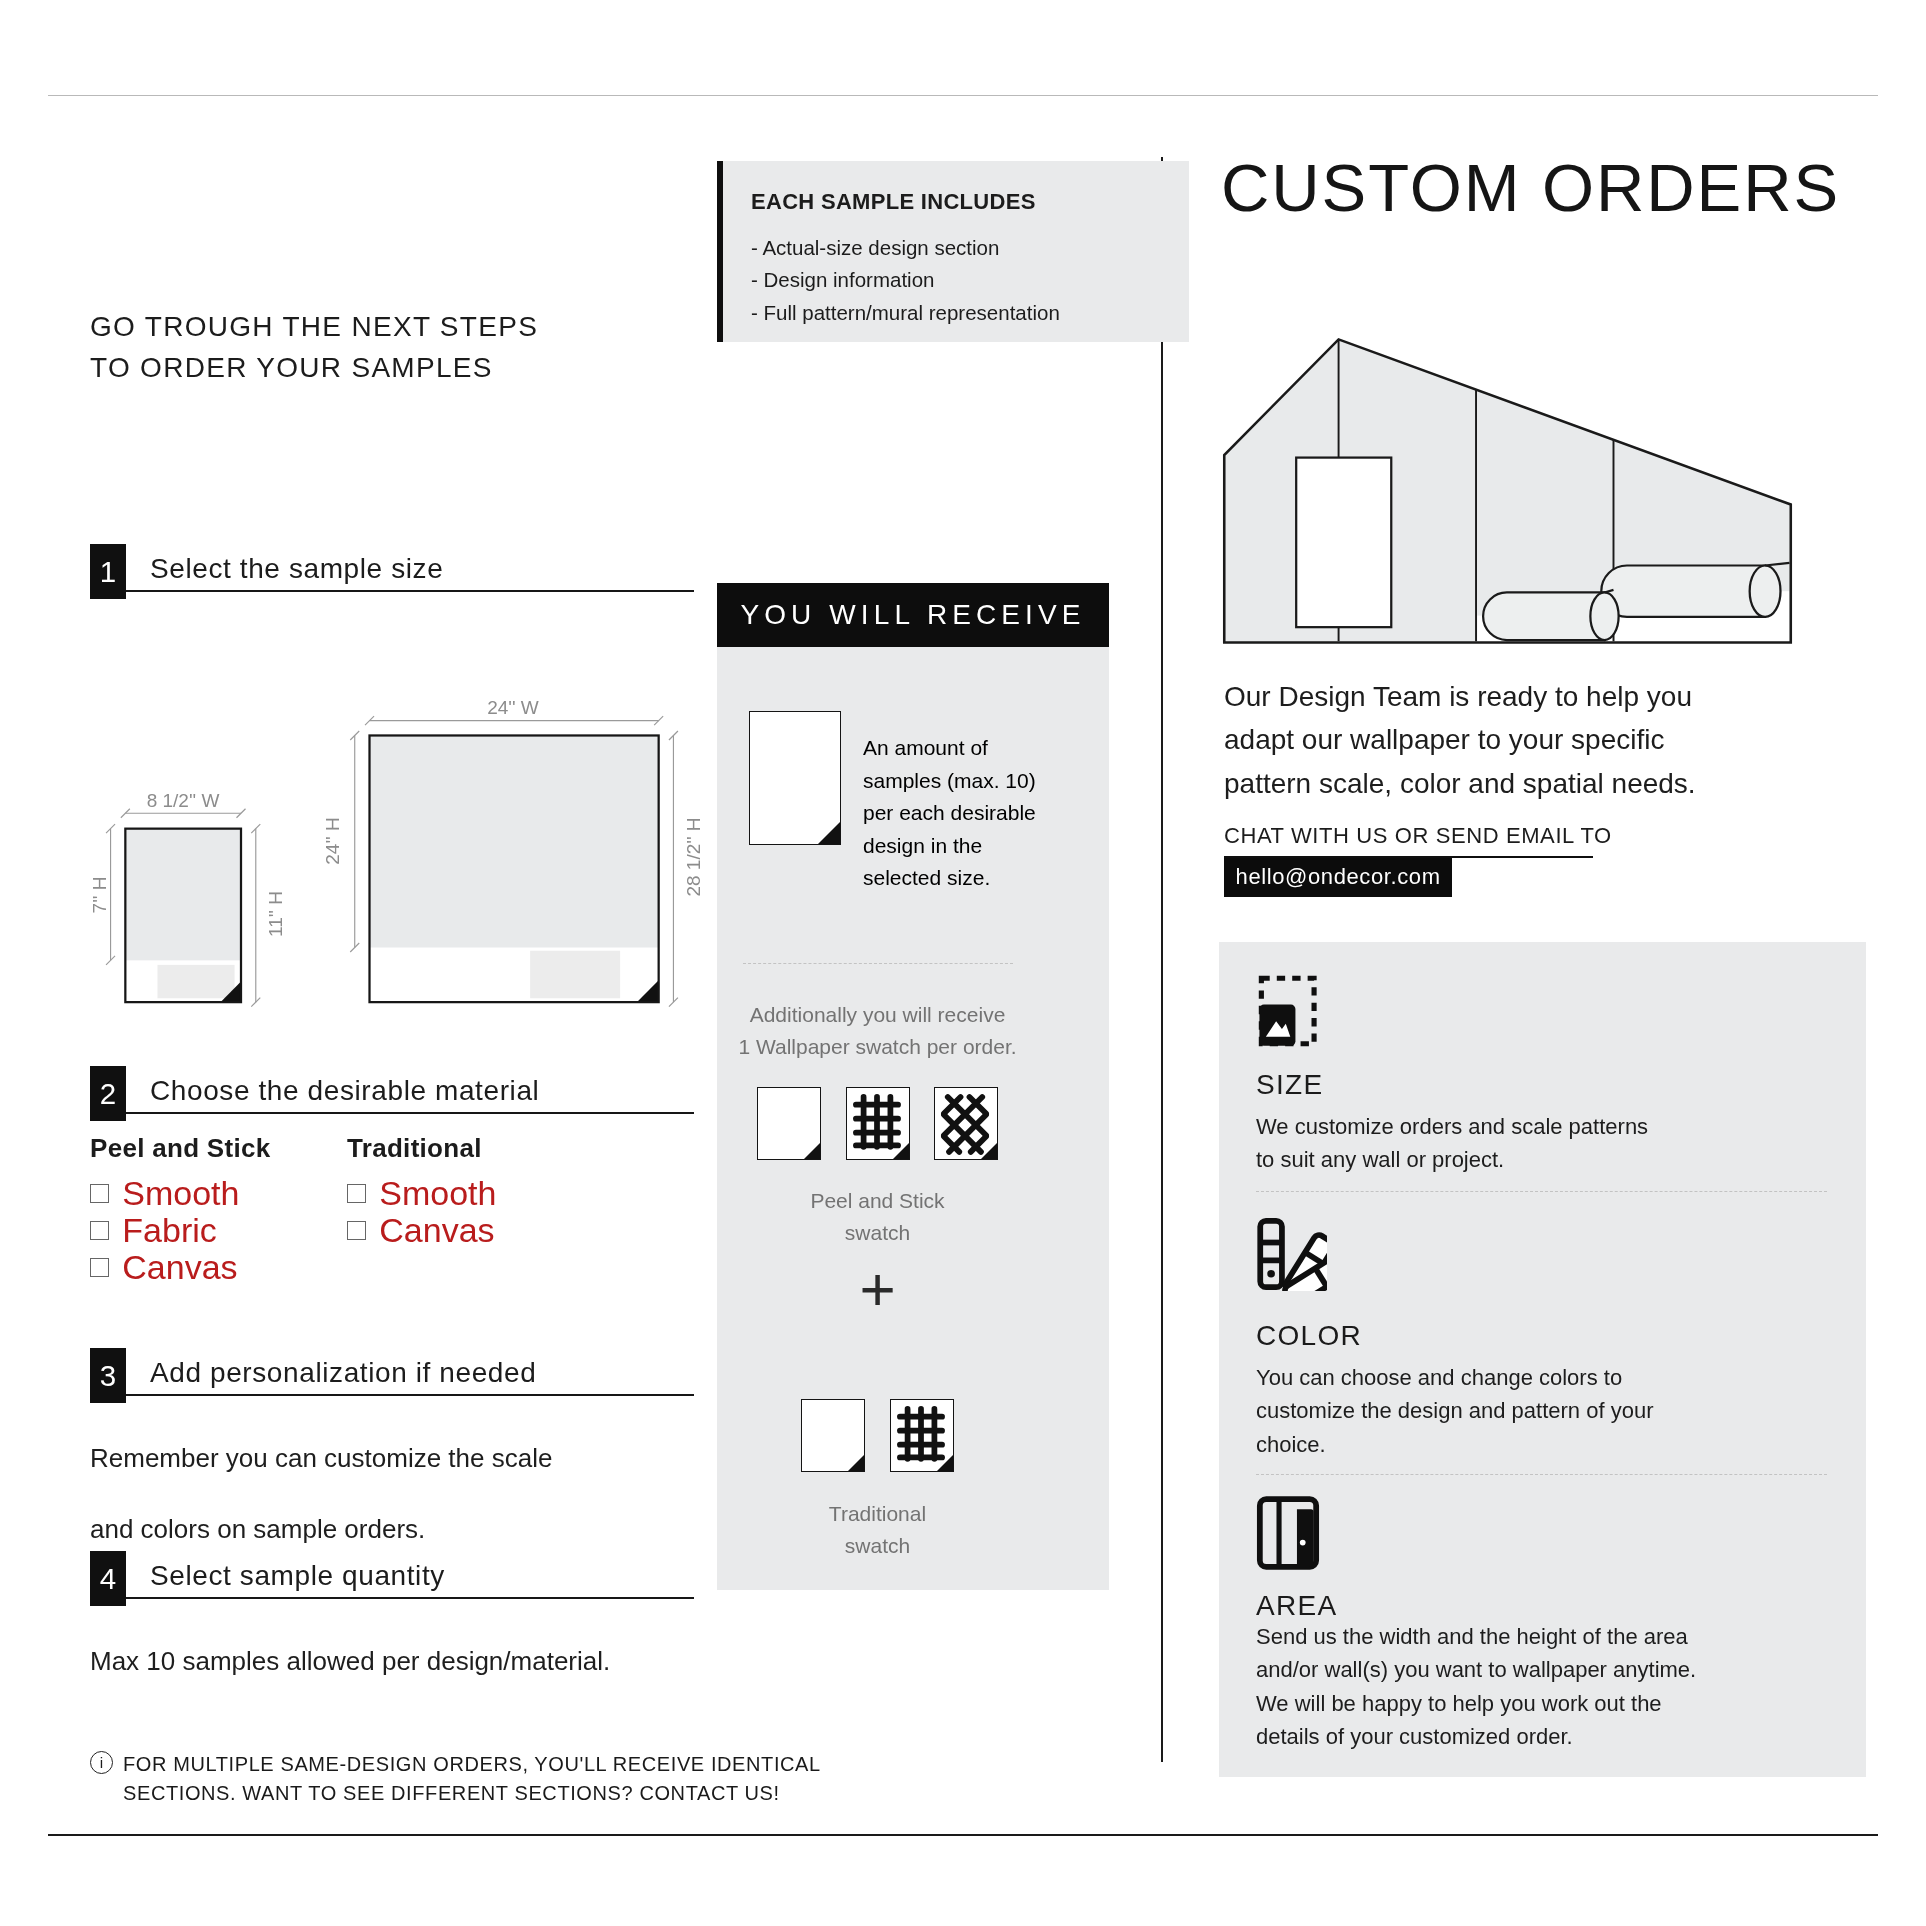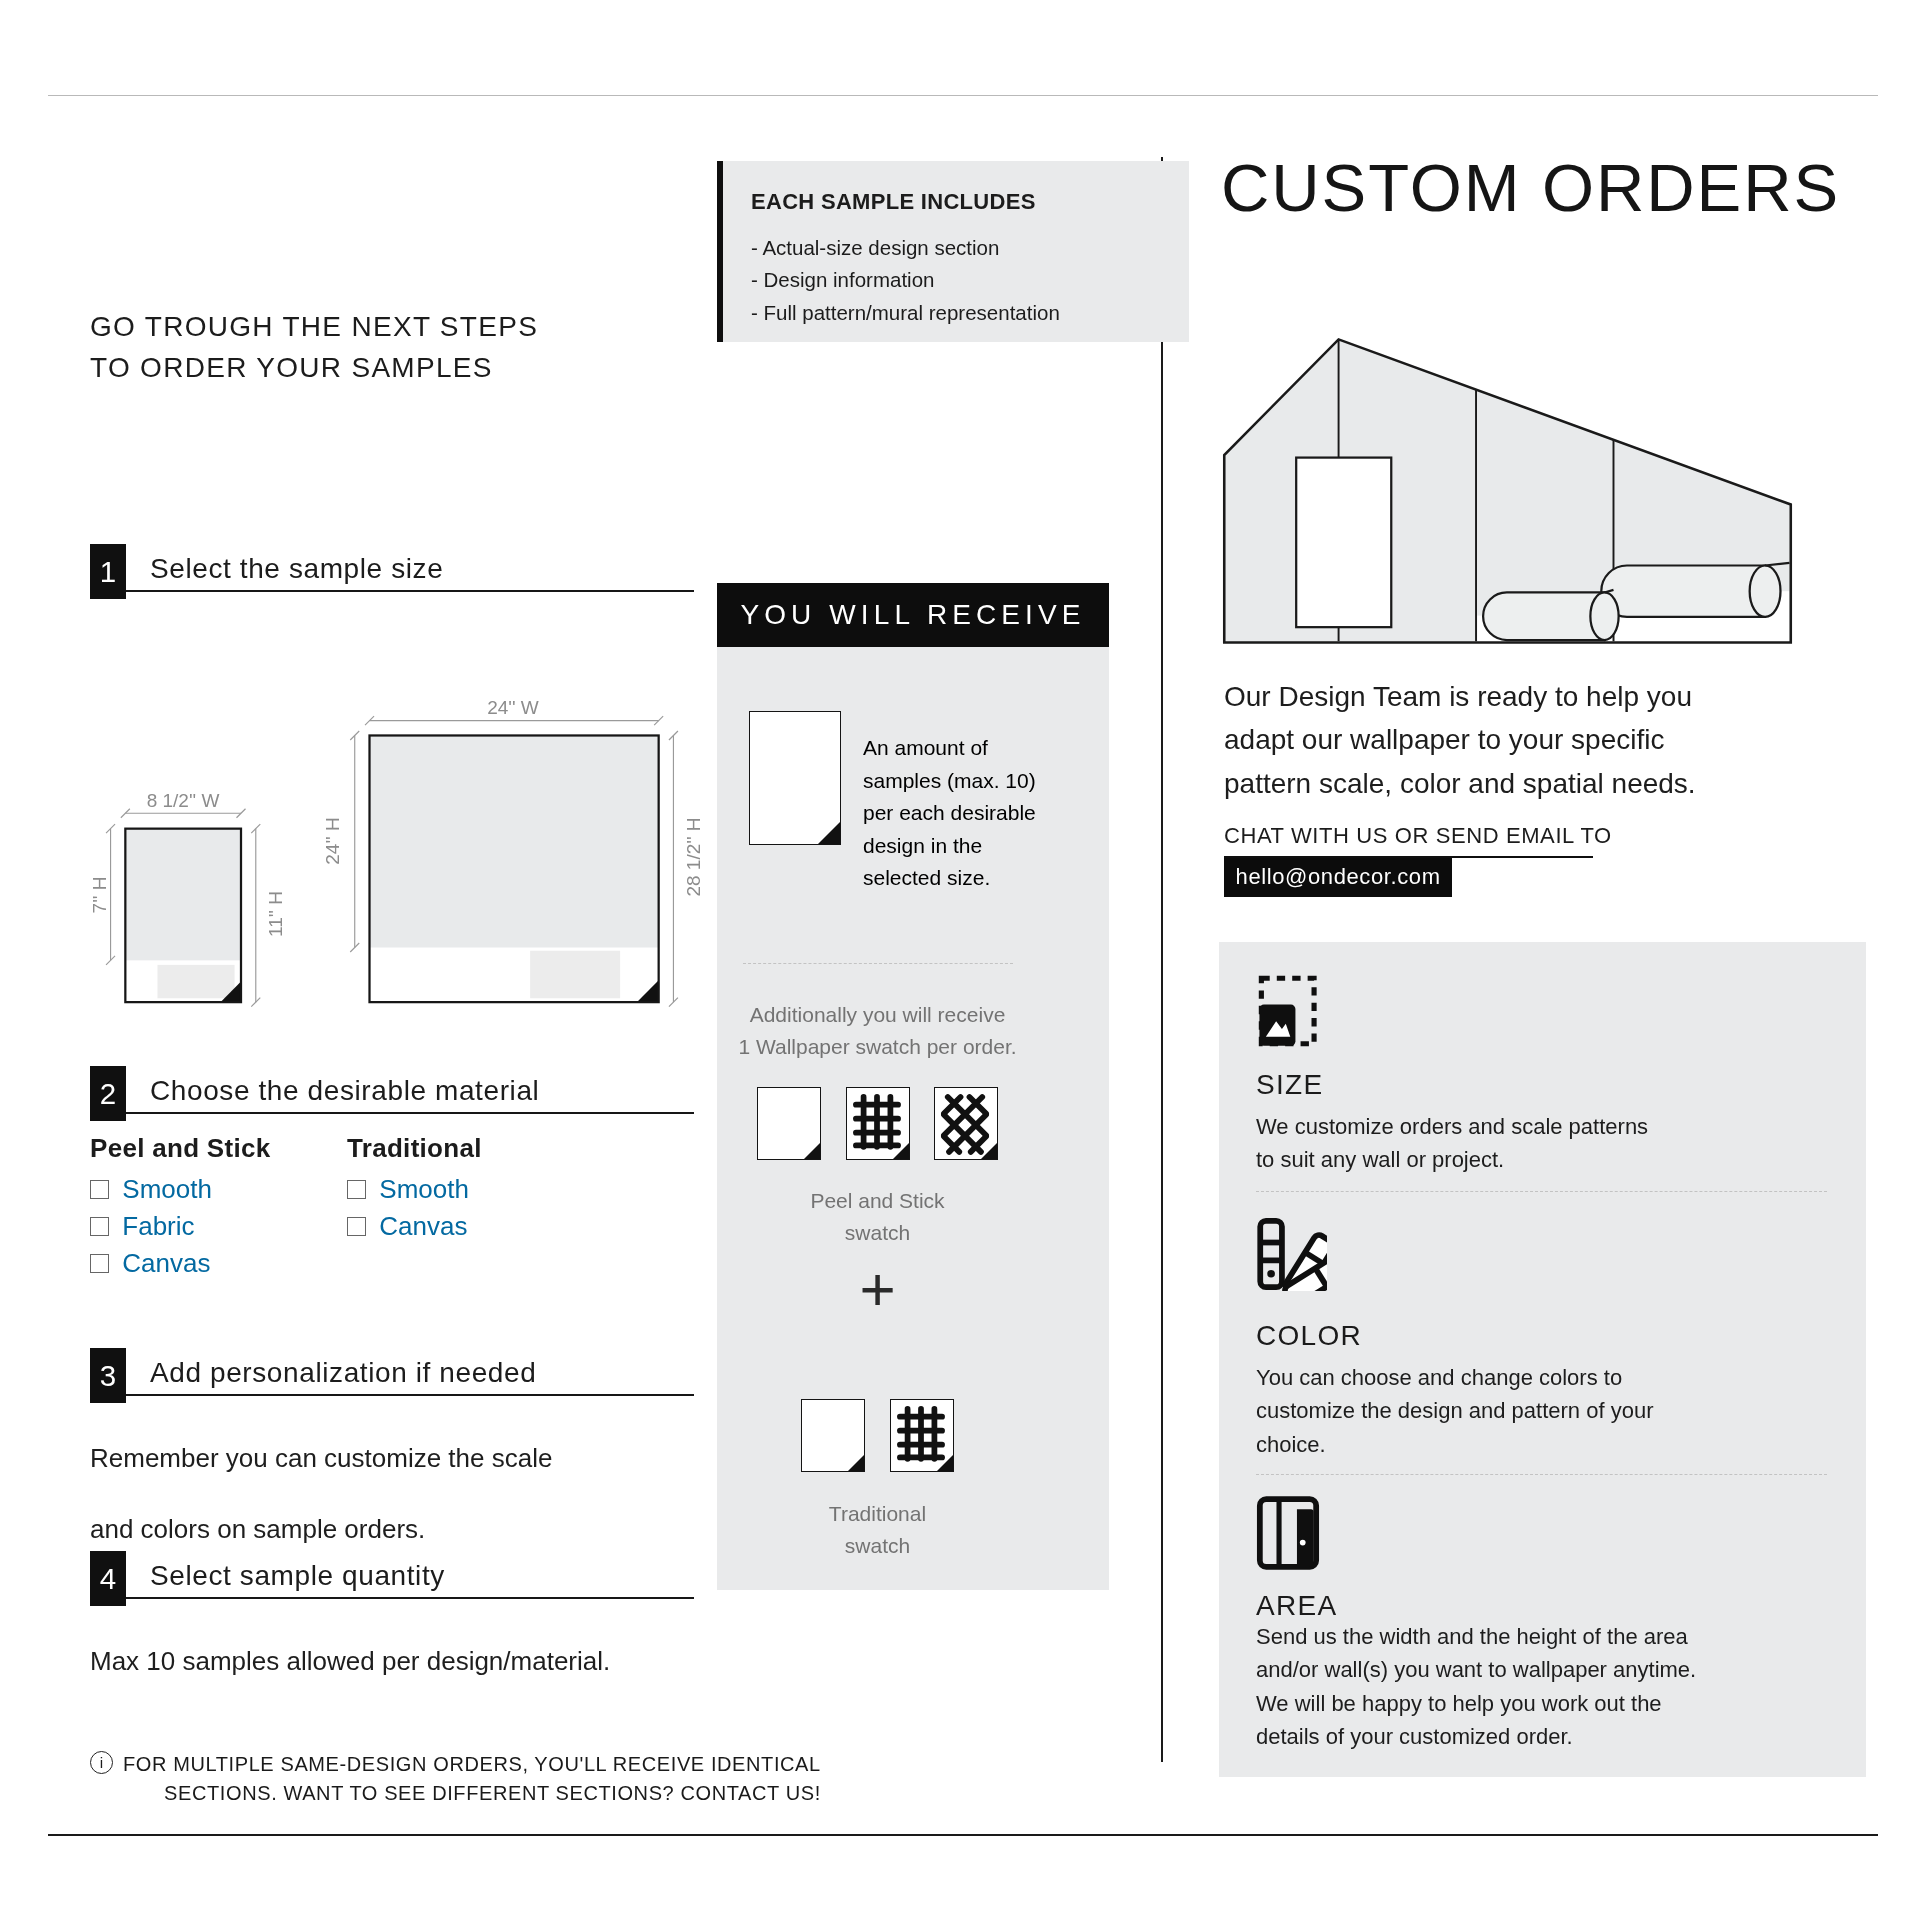--- a/index.html
+++ b/index.html
@@ -10,24 +10,24 @@
   .display-title{position:absolute;font-size:67px;font-weight:300;letter-spacing:1.9px;color:#151515;white-space:nowrap;}
   .subtitle-line{font-size:28px;font-weight:400;letter-spacing:1.3px;line-height:1.45;color:#1c1c1c;}
   
   .step-head{position:absolute;left:90px;width:604px;height:55px;}
   .step-num{position:absolute;left:0;top:0;width:36px;height:55px;background:#101010;color:#ffffff;
             display:flex;align-items:center;justify-content:center;font-size:29.5px;font-weight:400;}
   .step-title{position:absolute;left:60px;top:9px;font-size:28px;font-weight:400;letter-spacing:0.6px;white-space:nowrap;}
   .step-rule{position:absolute;left:0;top:46px;width:604px;height:1.9px;background:#161616;}
   
   .mat-title{position:absolute;font-size:26px;font-weight:bold;letter-spacing:0.3px;}
-  .opt{position:absolute;display:flex;align-items:center;font-size:26px;font-weight:300;color:#0369a1;white-space:nowrap;}
+  .opt{position:absolute;display:flex;align-items:center;font-size:34px;font-weight:300;color:#b91c1c;white-space:nowrap;}
   .chk{display:inline-block;width:17.3px;height:17.3px;border:1.3px solid #666;margin-right:13px;background:#fff;flex:0 0 auto;}
   .body-line{font-size:26px;font-weight:300;line-height:1.5;color:#1e1e1e;margin-top:32px;}
-  .foot-line{font-size:20px;font-weight:400;letter-spacing:0.6px;line-height:1.45;color:#1a1a1a;text-align:right;}
+  .foot-line{font-size:20px;font-weight:400;letter-spacing:0.6px;line-height:1.45;color:#1a1a1a;}
   
   .includes-box{position:absolute;left:717px;top:161px;width:472px;background:#e9eaeb;border-left:6.4px solid #0f0f0f;box-sizing:border-box;padding:28px 26px 12px 28px;}
   .includes-title{font-size:22px;font-weight:bold;letter-spacing:0.3px;margin-bottom:16.7px;}
   .includes-item{font-size:20.5px;font-weight:400;line-height:1.6;padding-left:14px;text-indent:-14px;}
   
   .banner{position:absolute;left:717px;top:583px;width:392px;height:64px;background:#0d0d0d;color:#fff;
           display:flex;align-items:center;justify-content:center;font-size:28px;font-weight:300;letter-spacing:5.1px;white-space:nowrap;}
   .receive-panel{position:absolute;left:717px;top:647px;width:392px;height:943px;background:#e9eaeb;}
   .page-icon{position:absolute;background:#fff;border:1.9px solid #141414;}
   .fold{position:absolute;right:0;bottom:0;width:0;height:0;border-left:22px solid transparent;border-bottom:22px solid #111;}

